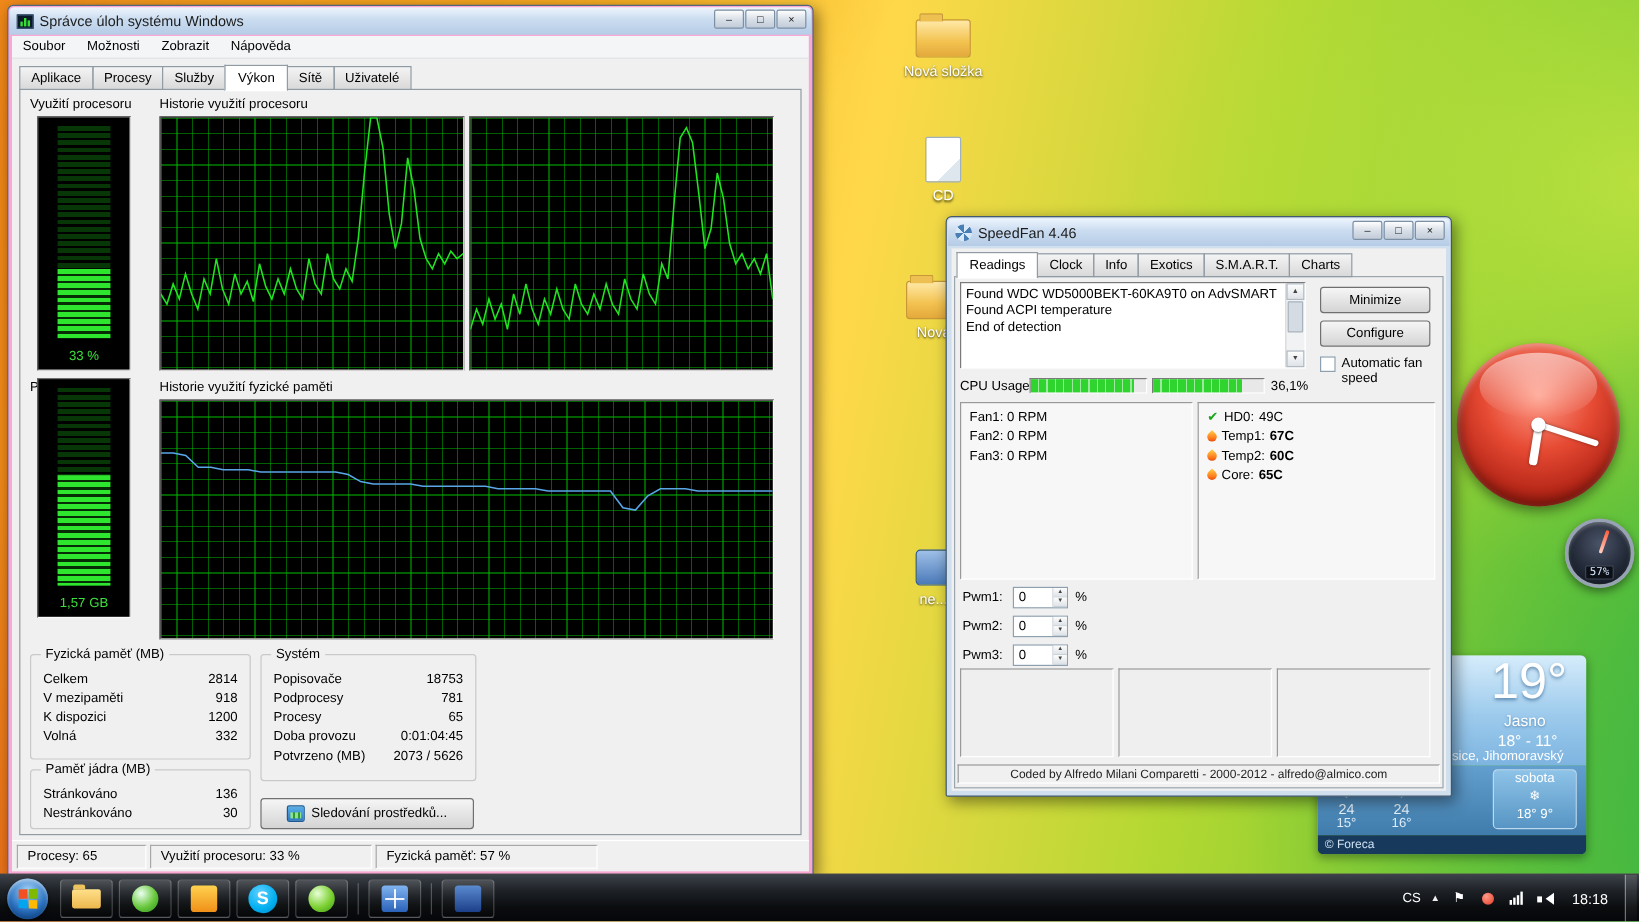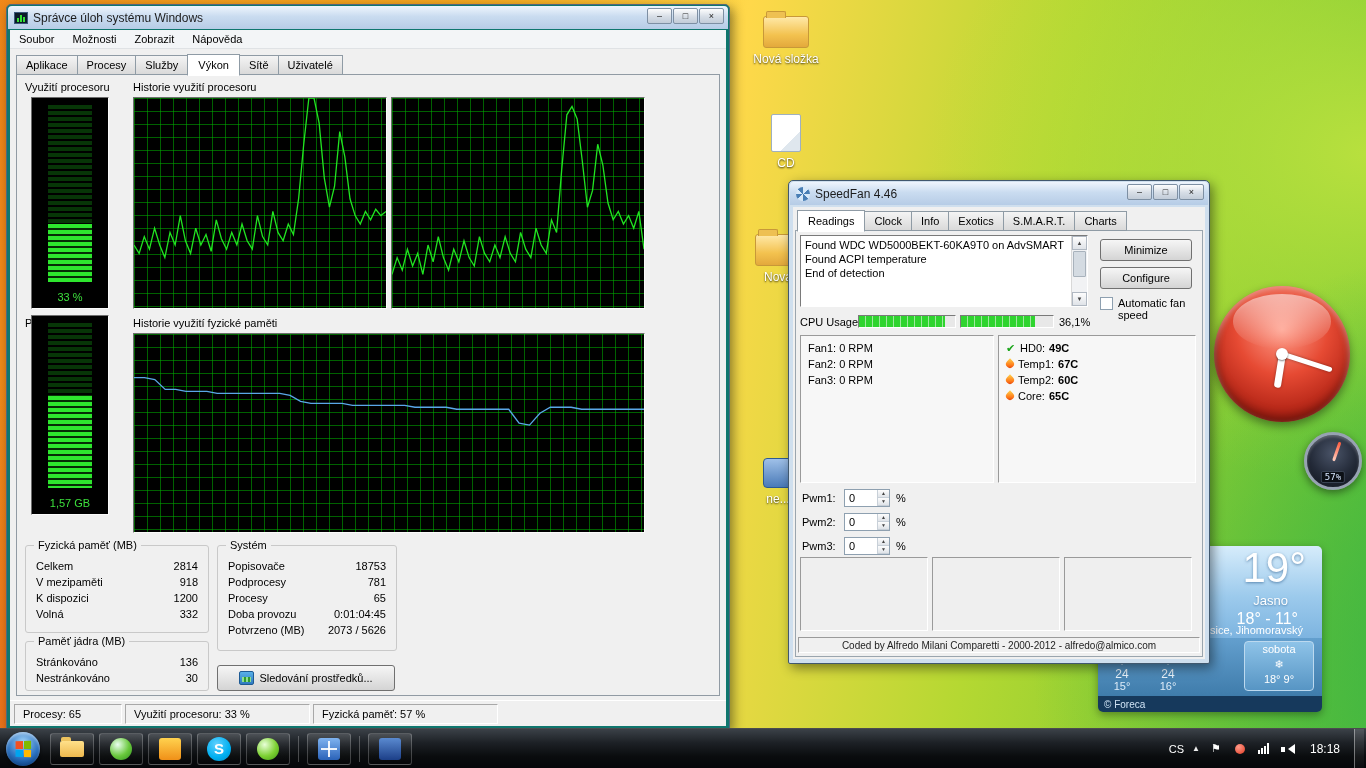--- a/index.html
+++ b/index.html
@@ -15,21 +15,21 @@
   .win{position:absolute;box-shadow:3px 4px 12px rgba(0,0,0,.45);border-radius:5px 5px 2px 2px}
   .titlebar{position:absolute;left:1px;right:1px;top:1px;height:23px;border-radius:4px 4px 0 0;
     background:linear-gradient(#eef5fd,#cadcf0 45%,#b6cce6);display:flex;align-items:center;padding-left:6px;gap:5px}
   .title-text{font-size:12px;color:#1c1c1c;white-space:nowrap}
   .capbtns{position:absolute;right:5px;top:3px;display:flex}
   .capbtn{width:25px;height:16px;margin-left:1px;background:linear-gradient(#fdfdfd,#d6dde6 55%,#c2ccd8);
     border:1px solid #7d8fa3;border-radius:2px;display:flex;align-items:center;justify-content:center;font-size:9px;color:#222;line-height:1}
   .btn7{background:linear-gradient(#f6f6f6,#e5e5e5 50%,#d4d4d4);border:1px solid #707070;border-radius:3px;
     display:flex;align-items:center;justify-content:center;gap:5px;font-size:11px}
   
-  .tm{left:6px;top:4px;width:724px;height:726px;background:#0f766e;border:1px solid #52677d;z-index:4}
+  .tm{left:6px;top:4px;width:672px;height:726px;background:#f9a8d4;border:1px solid #52677d;z-index:4}
   .tm-menubar{position:absolute;left:3px;right:3px;top:25px;height:19px;background:#f3f5f7;display:flex;align-items:center;border-bottom:1px solid #dfe2e5}
   .menu-item{padding:0 9px;height:100%;display:flex;align-items:center}
   .tm-body{position:absolute;left:3px;right:3px;top:44px;bottom:3px;background:#f0f0f0}
   .tm-tabs{position:absolute;left:6px;top:5px;height:21px;display:flex;align-items:flex-end;z-index:2}
   .tab{padding:3px 9px;background:linear-gradient(#f4f4f4,#d9d9d9);border:1px solid #8f9ba5;margin-left:-1px;white-space:nowrap}
   .tab:first-child{margin-left:0}
   .tab.active{background:#fff;padding:4px 10px;margin-bottom:-1px;border-bottom:1px solid #fff;position:relative;z-index:3}
   .tm-page{position:absolute;left:6px;right:6px;top:25px;bottom:30px;background:#f0f0f0;border:1px solid #919ba4}
   .tm-status{position:absolute;left:0;right:0;bottom:0;height:26px;background:#f0f0f0;display:flex;align-items:center;padding:0 4px;gap:3px;border-top:1px solid #fff}
   .status-cell{height:20px;border:1px solid;border-color:#a8a8a8 #fff #fff #a8a8a8;display:flex;align-items:center;padding:0 8px;white-space:nowrap}
@@ -103,21 +103,21 @@
   .needle{position:absolute;left:50%;bottom:50%;width:3px;transform-origin:50% 100%;background:linear-gradient(#ff5a3c,#ffd0c0);border-radius:2px}
   .dial.big .needle{height:32px;margin-left:-1.5px;transform:rotate(-57deg)}
   .dial.small .needle{height:20px;margin-left:-1.5px;transform:rotate(19deg)}
   .pct{position:absolute;left:50%;transform:translateX(-50%);bottom:12%;background:#0c1016;color:#d7e7ff;
     font-family:"DejaVu Sans Mono",monospace;font-size:9px;padding:0 3px;border-radius:2px;border:1px solid #3a4454;white-space:nowrap}
   .dial.small .pct{bottom:8%}
   .weather{position:absolute;left:1098px;top:546px;width:224px;height:166px;z-index:1;border-radius:5px;overflow:hidden;box-shadow:0 3px 8px rgba(0,0,0,.35)}
   .w-main{position:absolute;left:0;right:0;top:0;height:92px;background:linear-gradient(#d6ecfb,#9ccaec 55%,#7db4e0)}
   .w-temp{position:absolute;right:16px;top:-2px;font-size:42px;color:#fff;text-shadow:0 1px 3px rgba(20,70,120,.55)}
   .w-cond{position:absolute;right:34px;top:47px;font-size:13px;color:#fff;text-shadow:0 1px 2px rgba(20,70,120,.5)}
-  .w-range{position:absolute;right:24px;top:64px;font-size:16px;color:#fff}
+  .w-range{position:absolute;right:24px;top:64px;font-size:13px;color:#fff}
   .w-loc{position:absolute;left:112px;top:78px;font-size:11px;color:#fff;white-space:nowrap}
   .w-forecast{position:absolute;left:0;right:0;top:92px;height:58px;background:linear-gradient(#639fce,#3f7cab)}
   .w-cell{position:absolute;top:4px;width:44px;text-align:center;color:#eaf4fc;line-height:12px}
   .w-cell .snow{display:block;font-size:9px;margin-top:14px}
   .w-cell .num{display:block;font-size:12px}
   .w-cell .tmp{display:block;font-size:11px;color:#dcebf8}
   .w-sel{position:absolute;right:8px;top:3px;width:70px;height:50px;background:linear-gradient(#8ec3e8,#5795c4);
     border:1px solid #bcd9ef;border-radius:4px;color:#fff;text-align:center;line-height:15px}
   .w-foot{position:absolute;left:0;right:0;bottom:0;height:16px;background:#16395c;color:#cfe2f4;font-size:10px;display:flex;align-items:center;padding-left:6px}
   
@@ -414,21 +414,21 @@
 
       <div class="sf-panel" style="left:4px;top:104px;width:194px;height:148px">
         <div>Fan1: 0 RPM</div>
         <div>Fan2: 0 RPM</div>
         <div>Fan3: 0 RPM</div>
       </div>
       <div class="sf-panel" style="left:202px;top:104px;width:198px;height:148px">
         <div class="temp-row">
           <span class="chk">✔</span>
           <span>HD0:</span>
-          <span style="font-weight:bold">49C</span>
+          <span style="font-weight:normal">49C</span>
         </div>
         <div class="temp-row">
           <span class="flame"></span>
           <span>Temp1:</span>
           <span style="font-weight:bold">67C</span>
         </div>
         <div class="temp-row">
           <span class="flame"></span>
           <span>Temp2:</span>
           <span style="font-weight:bold">60C</span>

